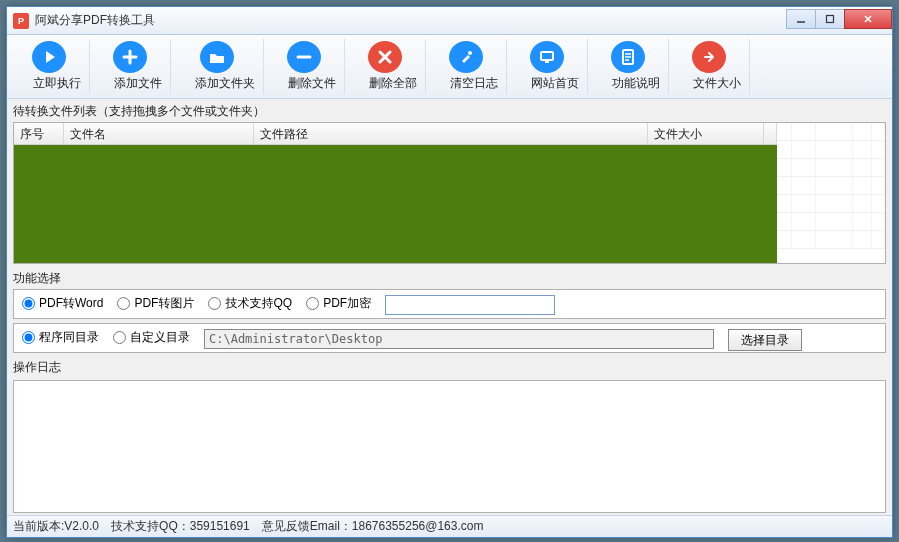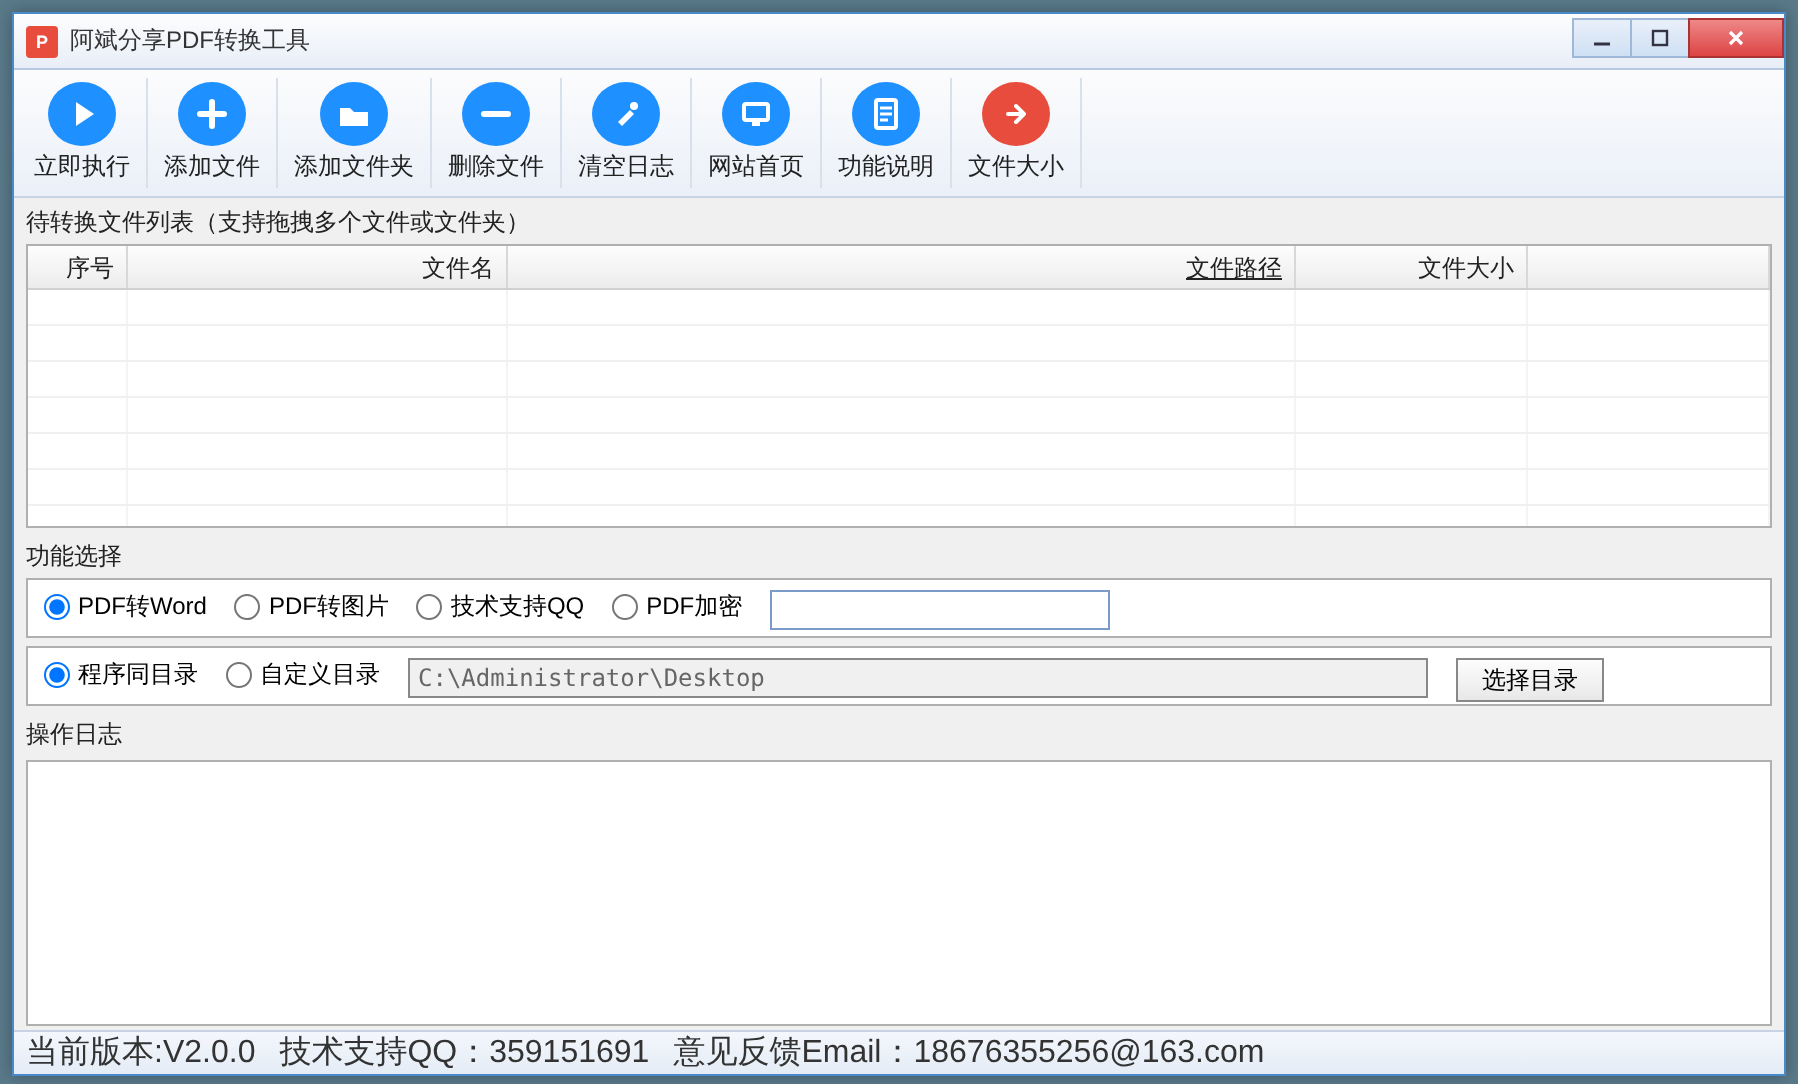--- a/index.html
+++ b/index.html
@@ -66,42 +66,41 @@
   cursor: pointer;
   border-right: 1px solid #d8e0ec;
   min-width: 56px;
 }
 .tool-icon {
   width: 34px; height: 34px;
   border-radius: 50%;
   display: flex; align-items: center; justify-content: center;
   margin-bottom: 2px;
 }
-.tool-label { font-size: 12px; color: #222; }
+.tool-label { font-size: 12px; color: #222; margin-left: 16px; }
 
 .content {
   flex: 1;
   padding: 2px 6px 2px 6px;
   display: flex;
   flex-direction: column;
   overflow: hidden;
   background: #f0f0f0;
 }
 .group-label {
   font-size: 12px;
   color: #222;
   margin: 2px 0 2px 0;
 }
 .table {
   border: 1px solid #b0b0b0;
-  background: #c4b5fd;
+  background: #4d7c0f;
   height: 142px;
   display: flex;
-  flex-direction: column;
-  text-align: right;
+  flex-direction: row;
 }
 .thead {
   display: flex;
   background: linear-gradient(#fdfdfd, #ececec);
   border-bottom: 1px solid #d0d0d0;
   height: 22px;
 }
 .th {
   border-right: 1px solid #d8d8d8;
   padding: 3px 6px;
@@ -166,21 +165,21 @@
   margin-top: 2px;
 }
 .statusbar {
   height: 22px;
   background: linear-gradient(#f4f7fc,#e4ecf6);
   border-top: 1px solid #c8d4e6;
   display: flex;
   align-items: center;
   padding: 0 6px;
   gap: 12px;
-  font-size: 16px;
+  font-size: 12px;
   color: #333;
 }
 </style>
 </head>
 <body>
 
 <div class="window">
 
   <div class="titlebar">
     <div class="app-icon">P</div>
@@ -231,20 +230,28 @@
       </div>
       <div class="tool-btn">
         <div class="tool-icon" style="background:#1e90ff">
           <svg width="20" height="20" viewBox="0 0 20 20">
             <path d="M4 10 H16" stroke="#fff" stroke-width="3" stroke-linecap="round"></path>
           </svg>
         </div>
         <div class="tool-label">删除文件</div>
       </div>
       <div class="tool-btn">
+        <div class="tool-icon" style="background:#e74c3c">
+          <svg width="20" height="20" viewBox="0 0 20 20">
+            <path d="M5 5 L15 15 M15 5 L5 15" stroke="#fff" stroke-width="3" stroke-linecap="round"></path>
+          </svg>
+        </div>
+        <div class="tool-label">删除全部</div>
+      </div>
+      <div class="tool-btn">
         <div class="tool-icon" style="background:#1e90ff">
           <svg width="20" height="20" viewBox="0 0 20 20">
             <path d="M6 14 l6 -6 l2 2 l-6 6 z" fill="#fff"></path>
             <circle cx="14" cy="6" r="2" fill="#fff"></circle>
           </svg>
         </div>
         <div class="tool-label">清空日志</div>
       </div>
       <div class="tool-btn">
         <div class="tool-icon" style="background:#1e90ff">
@@ -274,21 +281,21 @@
       </div>
     </div>
 
   <div class="content">
 
     <div class="group-label">待转换文件列表（支持拖拽多个文件或文件夹）</div>
     <div class="table">
       <div class="thead">
         <div class="th" id="th-index" style="width: 50px;">序号</div>
         <div class="th" id="th-name" style="width: 190px;">文件名</div>
-        <div class="th" id="th-path" style="width: 394px; text-decoration: underline;">文件路径</div>
+        <div class="th" id="th-path" style="width: 394px;">文件路径</div>
         <div class="th" id="th-size" style="width: 116px;">文件大小</div>
         <div class="th" id="th-tail" style="flex: 1 1 0%;"></div>
       </div>
       <div class="tbody">
         <div class="tbody-rows" id="tbody-rows">
             <div class="row">
               <div class="cell" style="width:50px"></div>
               <div class="cell" style="width:190px"></div>
               <div class="cell" style="width:394px"></div>
               <div class="cell" style="width:116px"></div>

